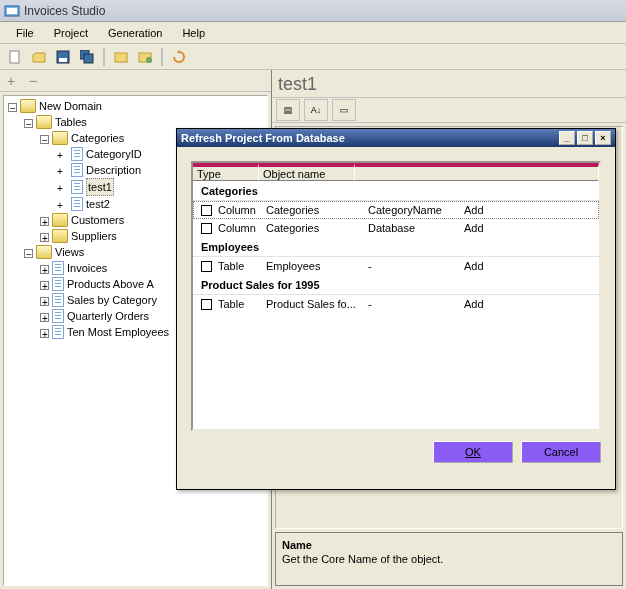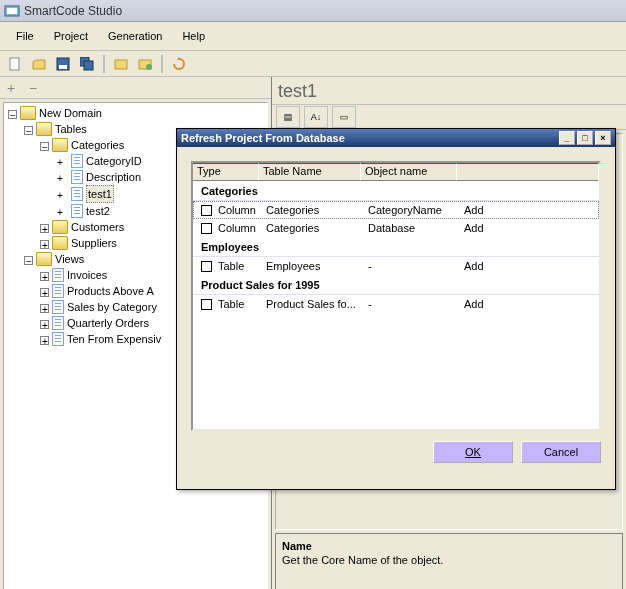--- a/index.html
+++ b/index.html
@@ -4,21 +4,21 @@
 <style>
 * { box-sizing: border-box; margin: 0; padding: 0; }
 body { font-family: Tahoma, Arial, sans-serif; font-size: 11px; background: #d4d0c8; width: 626px; height: 589px; overflow: hidden; position: relative; }
 
 
 .titlebar { height: 22px; background: linear-gradient(#d6dae4,#c6ccd8); display: flex; align-items: center; padding: 0 4px; border-bottom: 1px solid #a0a0a0; }
 .titlebar .app-icon { width: 16px; height: 16px; margin-right: 4px; display: inline-flex; align-items: center; justify-content: center; }
 .titlebar .app-title { font-size: 12px; color: #333; }
 
 
-.menubar { height: 29px; background: #ece9d8; display: flex; align-items: center; padding: 0 6px; border-bottom: 1px solid #c0c0c0; color: #000; }
+.menubar { height: 22px; background: #ece9d8; display: flex; align-items: center; padding: 0 6px; border-bottom: 1px solid #c0c0c0; color: #000; }
 .menubar > div { padding: 2px 10px; cursor: default; }
 
 
 .toolbar { height: 26px; background: #ece9d8; display: flex; align-items: center; padding: 0 4px; gap: 2px; border-bottom: 1px solid #c0c0c0; }
 .toolbar .btn { width: 22px; height: 22px; display: inline-flex; align-items: center; justify-content: center; border: 1px solid transparent; cursor: default; }
 .toolbar .sep { width: 2px; height: 18px; background: #c0c0c0; margin: 0 3px; }
 
 
 .main { display: flex; height: 519px; }
 .leftpane { width: 272px; background: #ece9d8; border-right: 1px solid #808080; display: flex; flex-direction: column; }
@@ -41,58 +41,58 @@
 .tree .label.sel { background: #ece9d8; border: 1px dotted #808080; padding: 0 1px; }
 .tree ul { list-style: none; padding-left: 16px; }
 .tree li { position: relative; }
 
 .rightpane { flex: 1; display: flex; flex-direction: column; background: #ece9d8; }
 .rp-title { font-size: 18px; color: #666; padding: 4px 6px 2px 6px; }
 .rp-tools { height: 26px; border-top: 1px solid #c0c0c0; border-bottom: 1px solid #c0c0c0; background: #ece9d8; display: flex; align-items: center; padding: 0 4px; gap: 4px; }
 .rp-tools .rb { width: 24px; height: 22px; border: 1px solid #c0c0c0; display: inline-flex; align-items:center; justify-content:center; font-size:9px; }
 
 .rp-grid { flex: 1; background: #ece9d8; margin: 3px; border: 1px inset #fff; }
-.rp-prop { height: 60px; margin: 0 3px 3px 3px; border: 1px solid #808080; background: #ece9d8; padding: 6px; }
+.rp-prop { height: 54px; margin: 0 3px 3px 3px; border: 1px solid #808080; background: #ece9d8; padding: 6px; }
 .rp-prop .pname { font-weight: bold; margin-bottom: 2px; }
 
 
 .dialog { position: absolute; left: 176px; top: 128px; width: 440px; height: 362px; background: #ece9d8; border: 1px solid #000; box-shadow: 2px 2px 4px rgba(0,0,0,.3); }
 .dialog .dlg-title { height: 18px; background: linear-gradient(#5a7cb8,#1a3a6e); color: #fff; font-weight: bold; display: flex; align-items: center; padding: 0 4px; font-size: 11px; }
 .dialog .dlg-title .spacer { flex: 1; }
 .dialog .dlg-title .winbtn { width: 16px; height: 14px; background: #ece9d8; border: 1px outset #fff; margin-left: 2px; font-size: 9px; text-align: center; line-height: 12px; color: #000; cursor: default; }
 .dialog .body { padding: 14px; }
 .dialog .listbox { width: 100%; height: 270px; background: #fff; border: 2px inset #ece9d8; overflow: hidden; }
 .dialog .lb-header { display: flex; height: 18px; }
-.dialog .lb-header .hcol { background: #ece9d8; border-right: 1px solid #fff; border-bottom: 1px solid #808080; padding: 1px 4px; font-size: 11px; border-top: 1px solid #be185d; }
+.dialog .lb-header .hcol { background: #ece9d8; border-right: 1px solid #fff; border-bottom: 1px solid #808080; padding: 1px 4px; font-size: 11px; border-top: 4px solid #be185d; }
 .dialog .lb-body { font-size: 11px; }
 .dialog .grp { font-weight: bold; padding: 4px 8px 3px 8px; border-bottom: 1px solid #dce4f0; }
 .dialog .row { display: flex; align-items: center; height: 18px; padding-left: 8px; }
 .dialog .row .chk { width: 11px; height: 11px; border: 1px solid #000; margin-right: 6px; background: #fff; }
 .dialog .row.highlight { outline: 1px dotted #808080; outline-offset: -1px; }
 .dialog .buttons { display: flex; justify-content: flex-end; gap: 8px; margin-top: 10px; }
-.dialog .buttons button { width: 80px; height: 22px; font-size: 11px; background: #c4b5fd; border: 1px outset #fff; }
+.dialog .buttons button { width: 80px; height: 22px; font-size: 11px; background: #8b5cf6; border: 1px outset #fff; }
 .dialog .buttons button span { text-decoration: underline; }
 
 .col-type { width: 66px; }
 .col-table { width: 102px; }
 .col-obj { width: 96px; }
 .col-action { width: 98px; }
 .col-pad { flex: 1; }
 </style>
 </head>
 <body>
 
 <div class="titlebar">
   <span class="app-icon">
     <svg width="16" height="16">
         <rect x="1" y="3" width="14" height="10" fill="#7ab8e6" stroke="#2a5f93"></rect>
         <rect x="3" y="5" width="10" height="6" fill="#fff"></rect>
       </svg>
   </span>
-  <span class="app-title">SmartCode Studio</span>
+  <span class="app-title">Invoices Studio</span>
 </div>
 
 <div class="menubar">
   <div>File</div>
   <div>Project</div>
   <div>Generation</div>
   <div>Help</div>
 </div>
 
 <div class="toolbar">
@@ -246,21 +246,21 @@
                     <div class="node-line">
                       <span class="expander"></span>
                       <span class="icon page"></span>
                       <span class="label">Quarterly Orders</span>
                     </div>
                   </li>
                 <li>
                     <div class="node-line">
                       <span class="expander"></span>
                       <span class="icon page"></span>
-                      <span class="label">Ten From Expensiv</span>
+                      <span class="label">Ten Most Employees</span>
                     </div>
                   </li>
               </ul>
             </li>
           </ul>
         </div>
       </div>
     </div>
   </div>
 
@@ -284,21 +284,20 @@
     <span>Refresh Project From Database</span>
     <span class="spacer"></span>
     <span class="winbtn">_</span>
     <span class="winbtn">□</span>
     <span class="winbtn">×</span>
   </div>
   <div class="body">
     <div class="listbox">
       <div class="lb-header">
         <div class="hcol col-type">Type</div>
-        <div class="hcol col-table">Table Name</div>
         <div class="hcol col-obj">Object name</div>
         <div class="hcol col-pad"></div>
       </div>
       <div class="lb-body" id="lb-body">
           <div class="grp">Categories</div>
           <div class="row highlight">
             <span class="chk"></span>
             <span class="col-type" style="width:48px">Column</span>
             <span class="col-table">Categories</span>
             <span class="col-obj">CategoryName</span>

